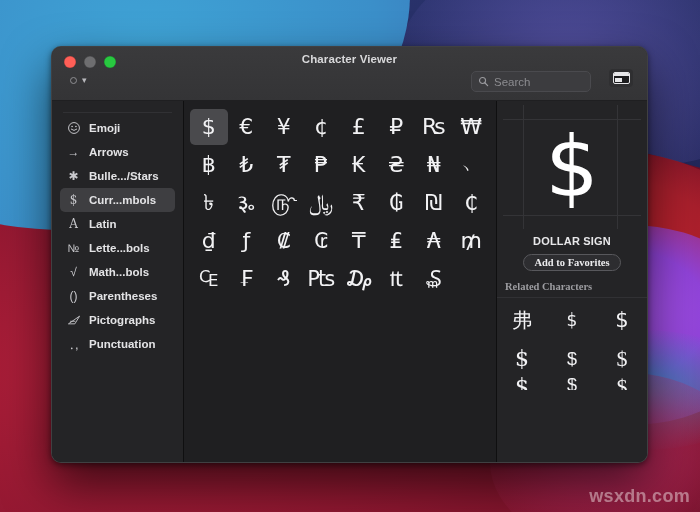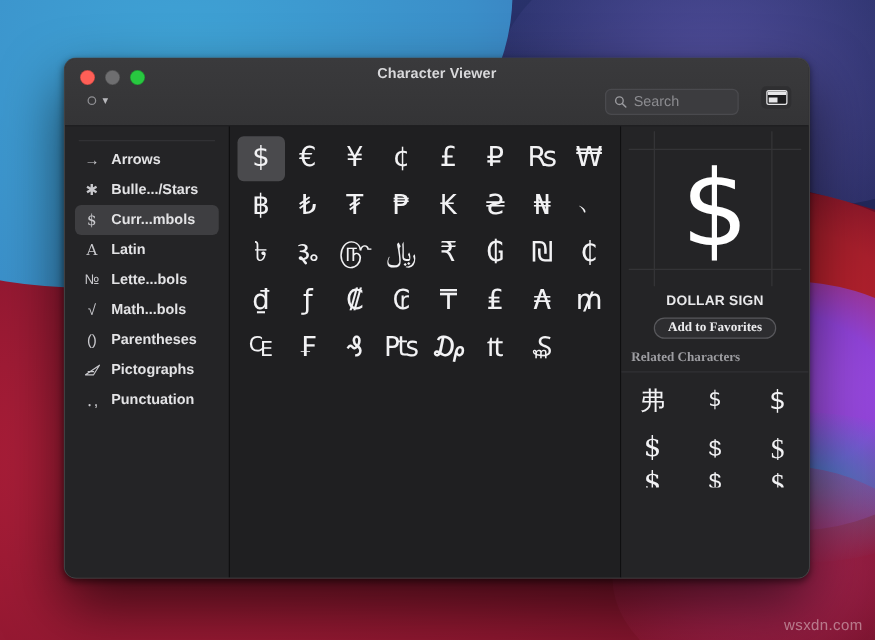--- a/index.html
+++ b/index.html
@@ -125,21 +125,21 @@
     border: 1.2px solid #8e8e92;
   }
   .chev { font-size: 9px; color: #b9b9bd; line-height: 1; }
 
   .search-wrap {
     position: absolute; right: 56px; top: 70px;
     transform: translateY(-70px);
   }
   .searchbox {
     position: absolute; right: 0; top: 24px;
-    width: 107px; height: 21px;
+    width: 120px; height: 21px;
     background: #3c3c3f;
     border: 1px solid #4a4a4e;
     border-radius: 5px;
     display: flex; align-items: center;
     padding: 0 6px; gap: 5px;
   }
   .search-ico { width: 11px; height: 11px; flex: 0 0 auto; }
   .search-ph { color: #8c8c90; font-size: 11.5px; }
 
   .panel-btn {
@@ -298,22 +298,23 @@
   .mini.v1 { font-size: 22px; font-family: "DejaVu Serif", serif; }
   .mini.v2 { font-size: 18px; font-family: "Liberation Sans", sans-serif; }
   .mini.v3 { font-size: 22px; font-family: "Liberation Serif", serif; }
   .mini.clip { height: 14px; overflow: hidden; align-items: flex-start; }
 
   
   .watermark {
     position: absolute;
     right: 10px; bottom: 5px;
     color: rgba(225,200,205,.55);
-    font-size: 12px;
+    font-size: 18px;
     letter-spacing: .3px;
+    font-weight: bold;
   }
 </style>
 </head>
 <body>
 
 <div id="desktop">
   <div class="wp-layer wp-navy"></div>
   <div class="wp-layer wp-violet"></div>
   <div class="wp-layer wp-crimson"></div>
   <div class="wp-layer wp-red"></div>
@@ -353,20 +354,31 @@
       </div>
     </div>
 
     <div class="body">
 
       <div class="sidebar">
 
 
         <div class="side-sep"></div>
 
+        <div class="side-item">
+          <span class="side-ico">
+            <svg width="14" height="14" viewBox="0 0 16 16">
+              <circle cx="8" cy="8" r="6.2" fill="none" stroke="#c9c9cd" stroke-width="1.1"></circle>
+              <circle cx="5.8" cy="6.3" r="0.95" fill="#c9c9cd"></circle>
+              <circle cx="10.2" cy="6.3" r="0.95" fill="#c9c9cd"></circle>
+              <path d="M4.9 9.4 Q8 12.4 11.1 9.4" fill="none" stroke="#c9c9cd" stroke-width="1.1" stroke-linecap="round"></path>
+            </svg>
+          </span>
+          <span>Emoji</span>
+        </div>
 
         <div class="side-item">
           <span class="side-ico">→</span>
           <span>Arrows</span>
         </div>
 
         <div class="side-item">
           <span class="side-ico">✱</span>
           <span>Bulle.../Stars</span>
         </div>

